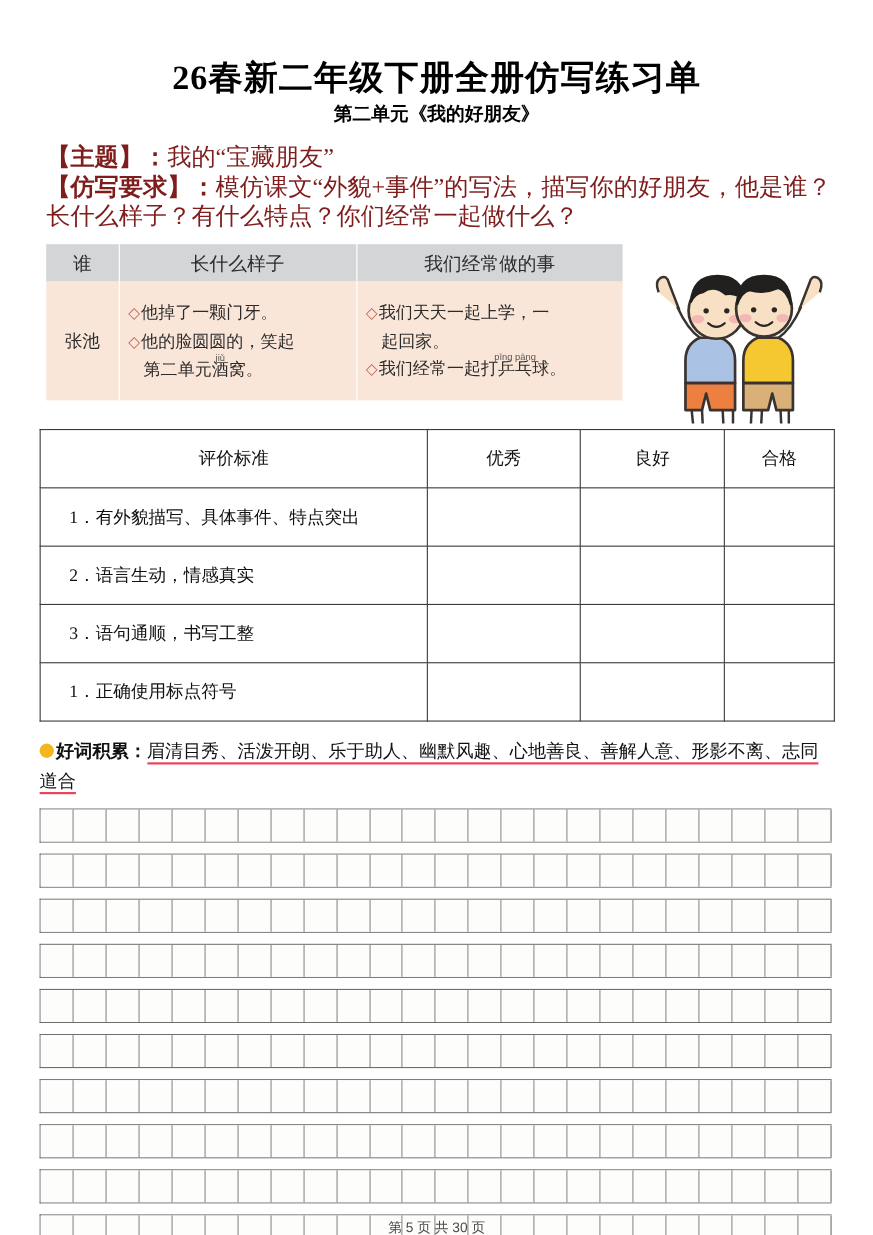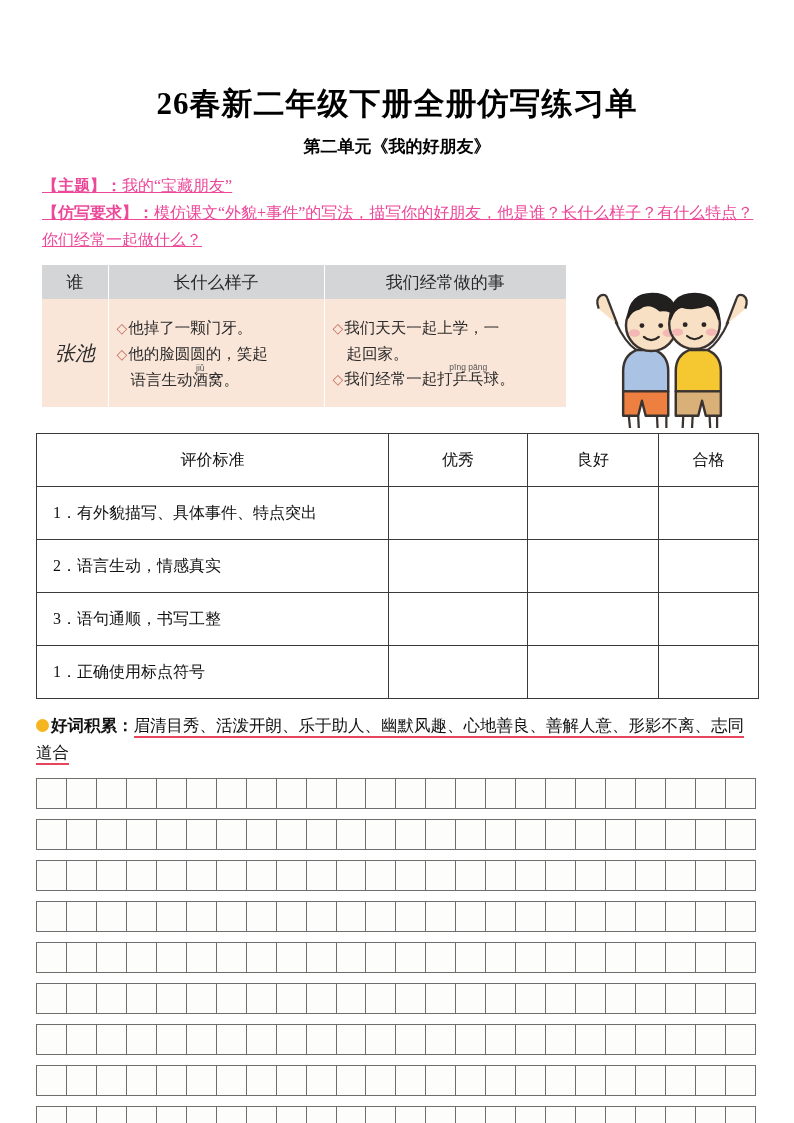--- a/index.html
+++ b/index.html
@@ -12,39 +12,37 @@
     overflow: hidden;
   }
   .page { position: relative; width: 794px; height: 1123px; padding: 0; }
 
   
   .title {
     text-align: center;
     font-size: 31px;
     font-weight: bold;
     letter-spacing: 1px;
-    margin-top: 83px;
+    margin-top: 50px;
     font-family: "Liberation Serif", "DejaVu Serif", serif;
     color: #000;
   }
   .subtitle {
     text-align: center;
     font-size: 17px;
     font-weight: bold;
-    margin-top: 10px;
     color: #000;
   }
 
   
   .prompt-block { margin: 14px 0 0 42px; width: 716px; }
   .prompt-line {
-    font-size: 16px;
+    font-size: 22px;
     line-height: 27px;
-    color: #ec4899;
-    text-decoration: underline;
+    color: #7f1d1d;
   }
   .lbl { font-weight: bold; }
 
   
   .example-wrap {
     position: relative;
     margin-top: 12px;
     height: 160px;
   }
   .ex-table {
@@ -67,23 +65,22 @@
   .ex-table td {
     background: #fae6d9;
     vertical-align: middle;
     height: 108px;
     border-right: 1px solid #ffffff;
     padding: 13px 6px;
   }
   .ex-table td:last-child { border-right: none; }
   .ex-name {
     text-align: center;
-    font-size: 20px;
+    font-size: 16px;
     color: #2b2b2b;
-    font-style: italic;
   }
   .ex-item {
     font-size: 15.5px;
     line-height: 25px;
     color: #2b2b2b;
     position: relative;
     padding-left: 2px;
   }
   .dia { color: #c26a5a; font-size: 14px; margin-right: 1px; }
   .ruby { position: relative; display: inline-block; }
@@ -115,21 +112,21 @@
   }
   .crit-table th, .crit-table td {
     border: 1px solid #3a3a3a;
     height: 53px;
     font-size: 16px;
     font-weight: normal;
     color: #111;
   }
   .crit-table th { text-align: center; }
   .crit-head-main { text-align: center; }
-  .crit-item { text-align: left; padding-left: 16px; }
+  .crit-item { text-align: left; padding-left: 26px; }
 
   
   .words-block {
     margin: 13px 0 0 36px;
     width: 724px;
     font-size: 16.5px;
     line-height: 27px;
     color: #111;
   }
   .bullet {
@@ -210,21 +207,21 @@
           <div class="ex-name">张池</div>
         </td>
         <td>
           <div class="ex-item">
             <span class="dia">◇</span><span>他掉了一颗门牙。</span>
           </div>
           <div class="ex-item">
             <span class="dia">◇</span><span>他的脸圆圆的，笑起</span>
           </div>
           <div class="ex-item ex-indent">
-            <span>语言生动</span><span class="ruby"><span class="pin">jiǔ</span><span>酒</span></span><span>窝。</span>
+            <span>第二单元</span><span class="ruby"><span class="pin">jiǔ</span><span>酒</span></span><span>窝。</span>
           </div>
         </td>
         <td>
           <div class="ex-item">
             <span class="dia">◇</span><span>我们天天一起上学，一</span>
           </div>
           <div class="ex-item ex-indent">
             <span>起回家。</span>
           </div>
           <div class="ex-item">

